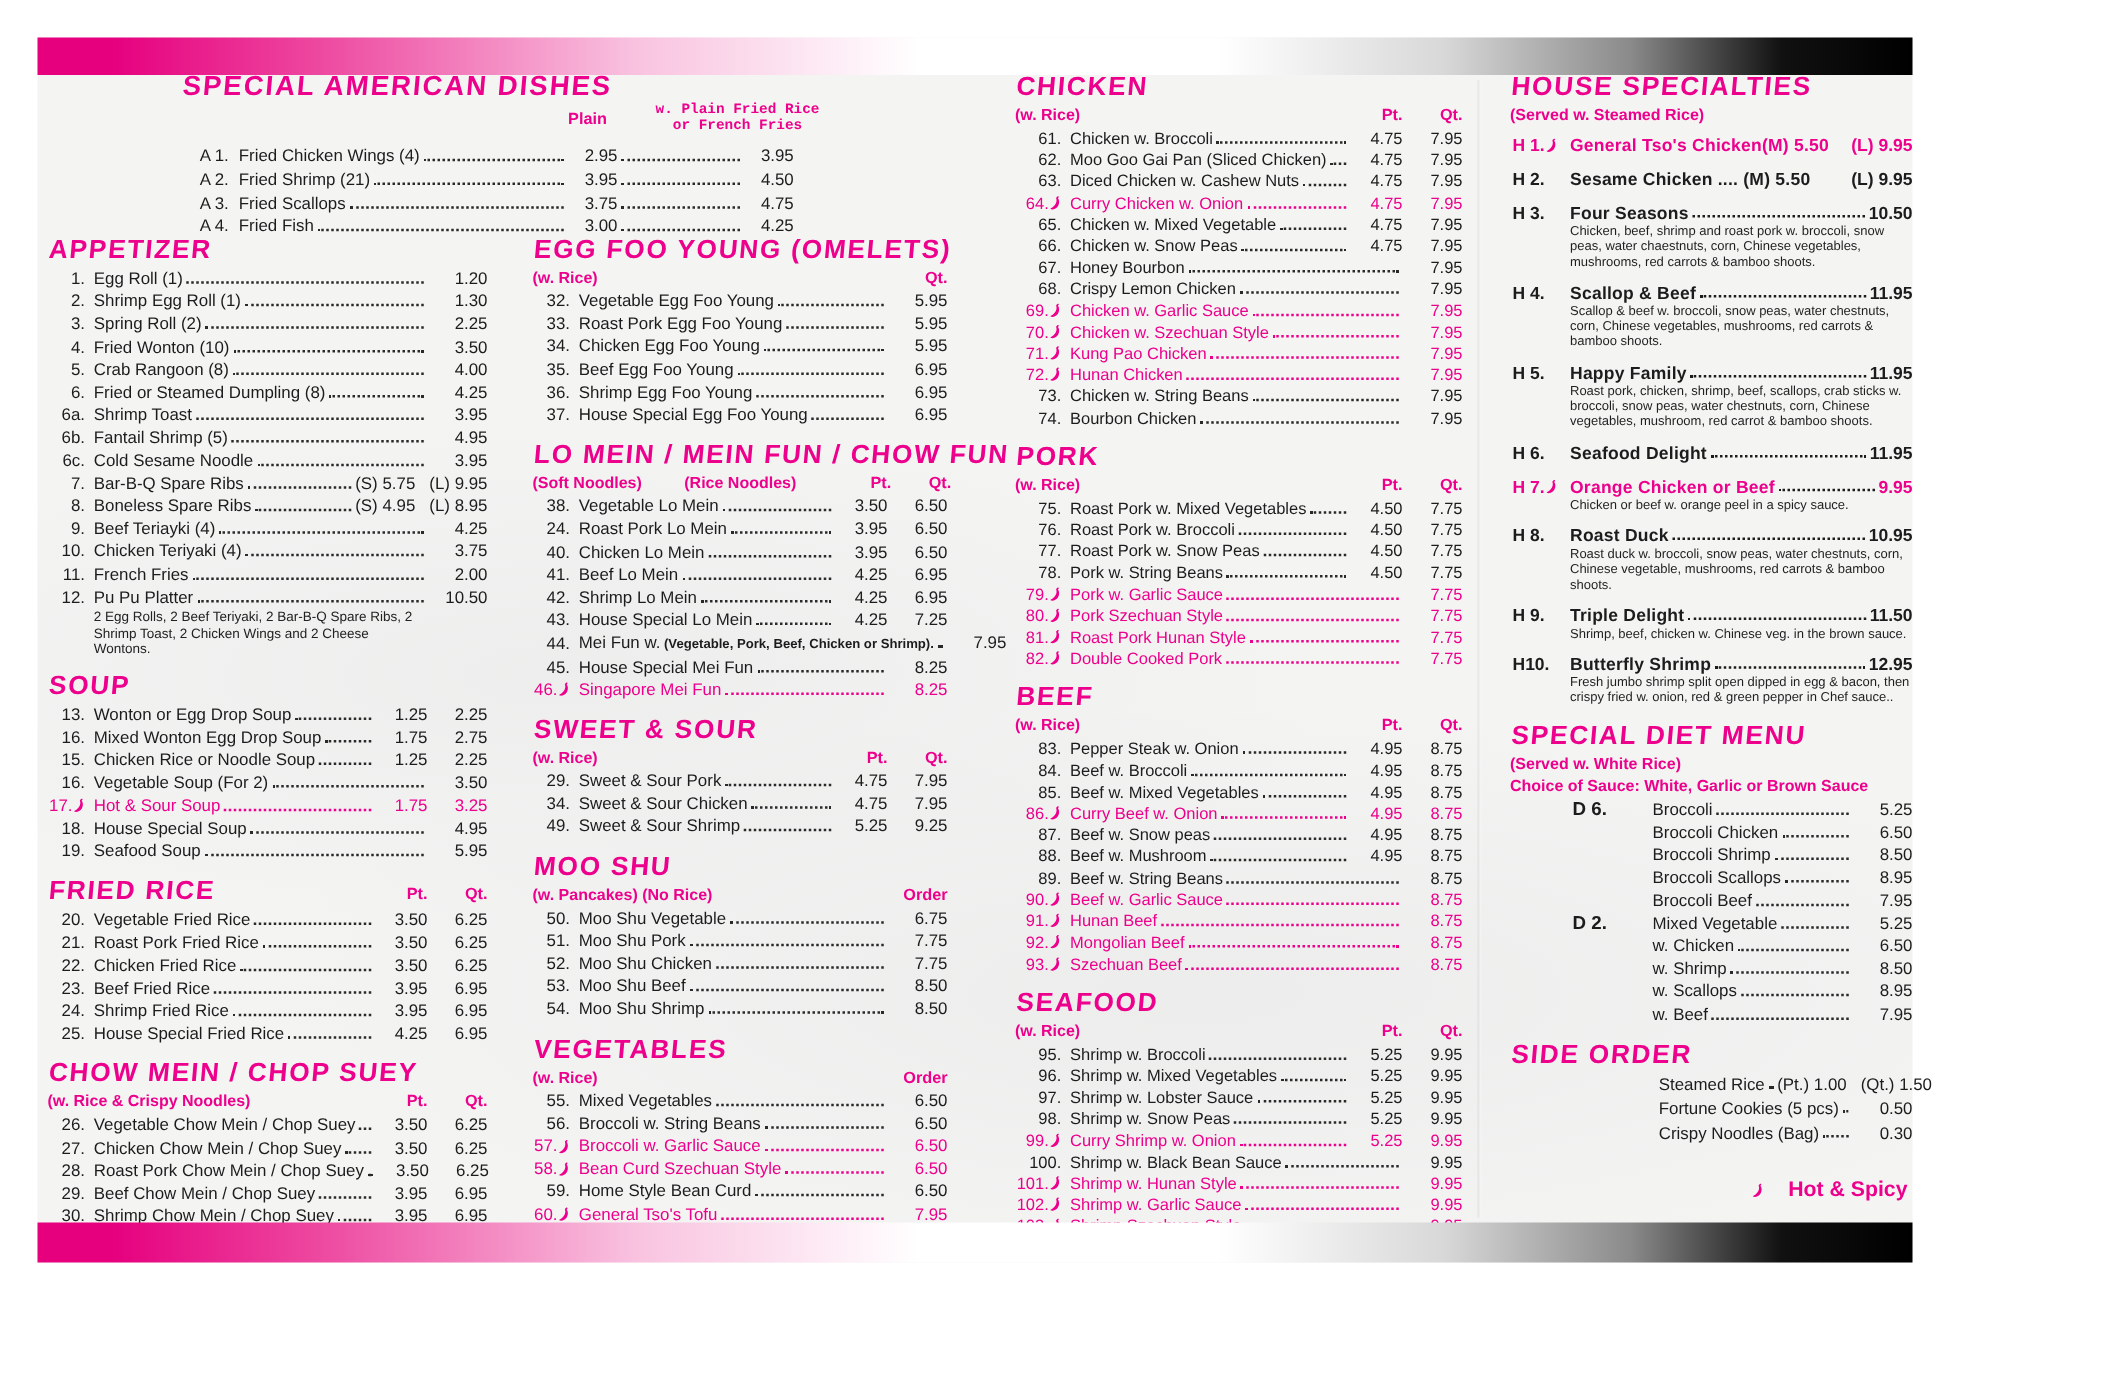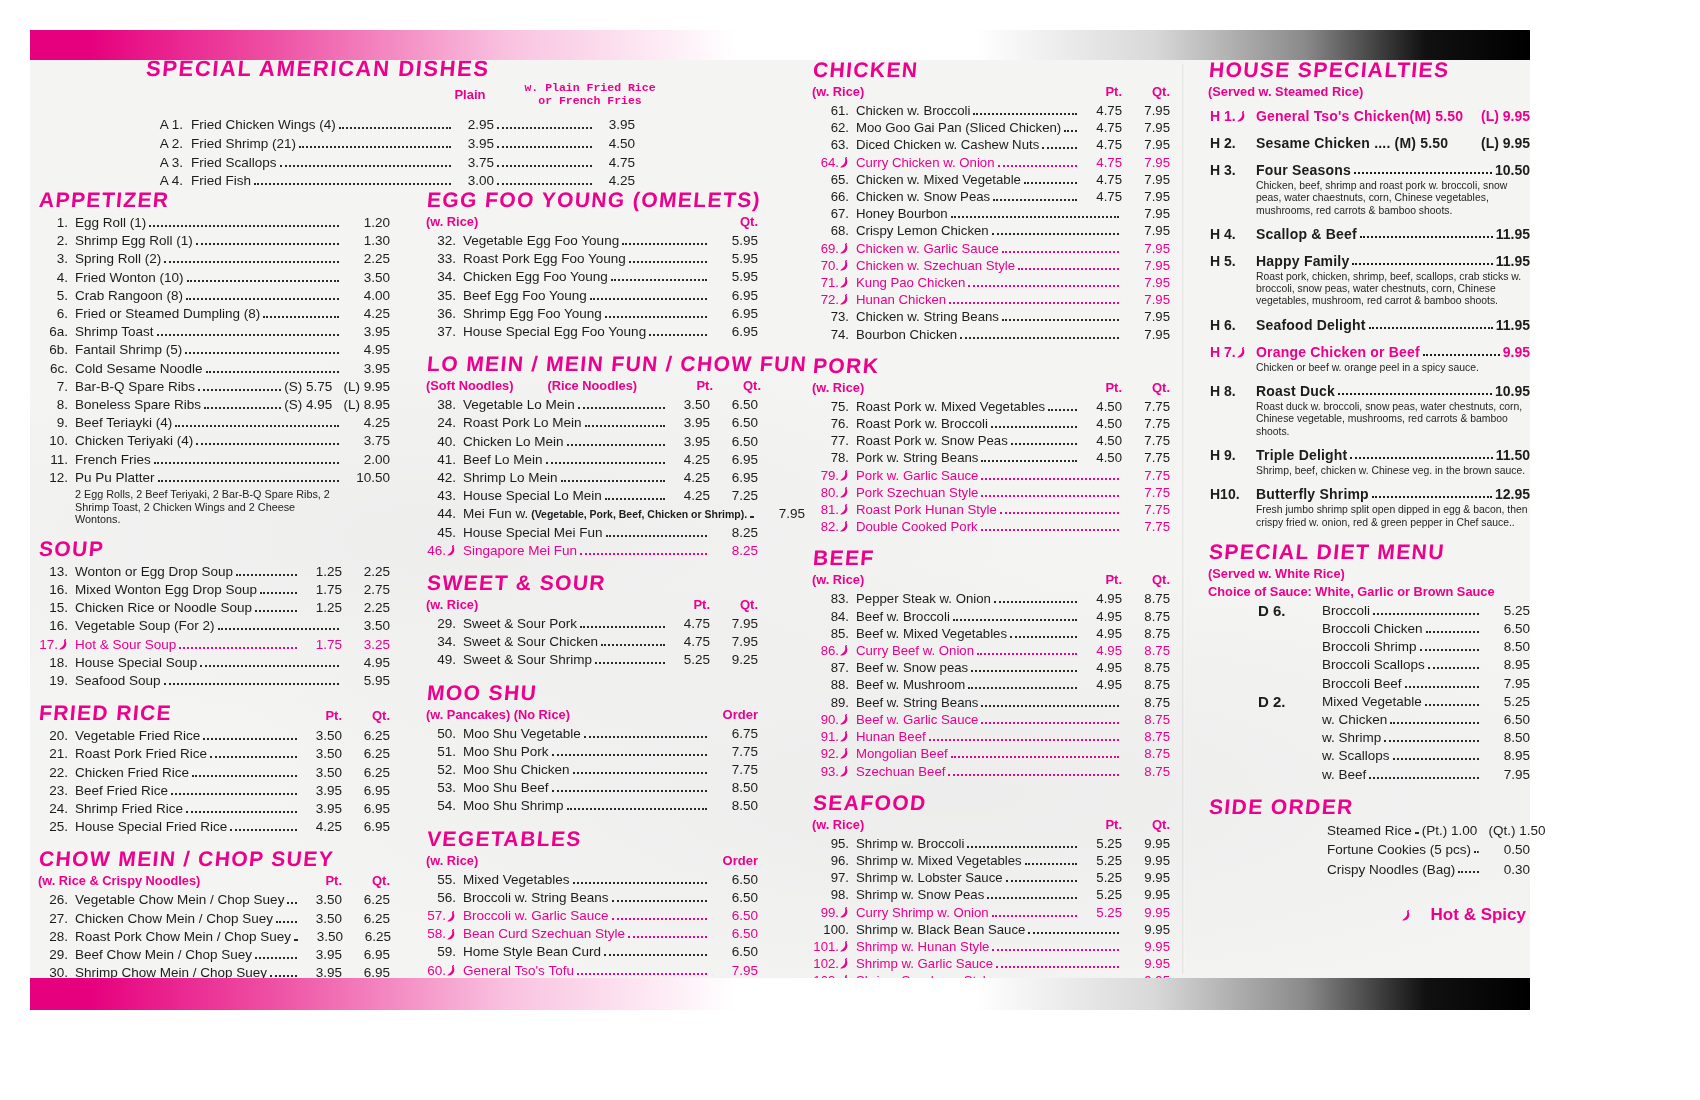--- a/index.html
+++ b/index.html
@@ -1071,20 +1071,21 @@
           <span class="dots"></span>
           <span class="price">10.50</span>
         </div>
         <div class="desc">Chicken, beef, shrimp and roast pork w. broccoli, snow peas, water chaestnuts, corn, Chinese vegetables, mushrooms, red carrots &amp; bamboo shoots.</div>
         <div class="spec-row">
           <span class="num">H 4.</span>
           <span class="name">Scallop &amp; Beef</span>
           <span class="dots"></span>
           <span class="price">11.95</span>
         </div>
+        <div class="desc">Scallop &amp; beef w. broccoli, snow peas, water chestnuts, corn, Chinese vegetables, mushrooms, red carrots &amp; bamboo shoots.</div>
         <div class="spec-row">
           <span class="num">H 5.</span>
           <span class="name">Happy Family</span>
           <span class="dots"></span>
           <span class="price">11.95</span>
         </div>
         <div class="desc">Roast pork, chicken, shrimp, beef, scallops, crab sticks w. broccoli, snow peas, water chestnuts, corn, Chinese vegetables, mushroom, red carrot &amp; bamboo shoots.</div>
         <div class="spec-row">
           <span class="num">H 6.</span>
           <span class="name">Seafood Delight</span>

